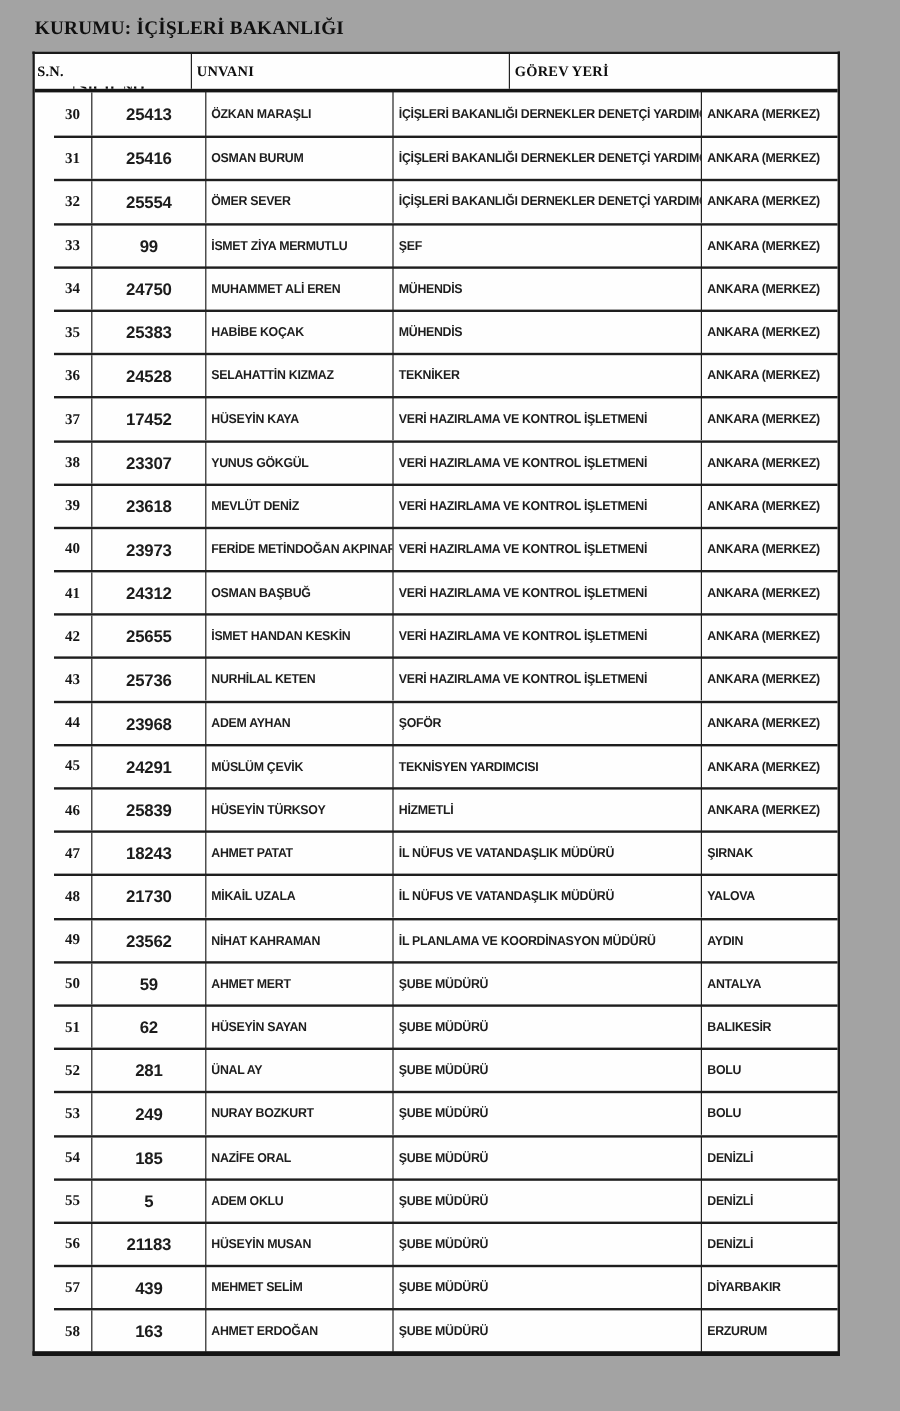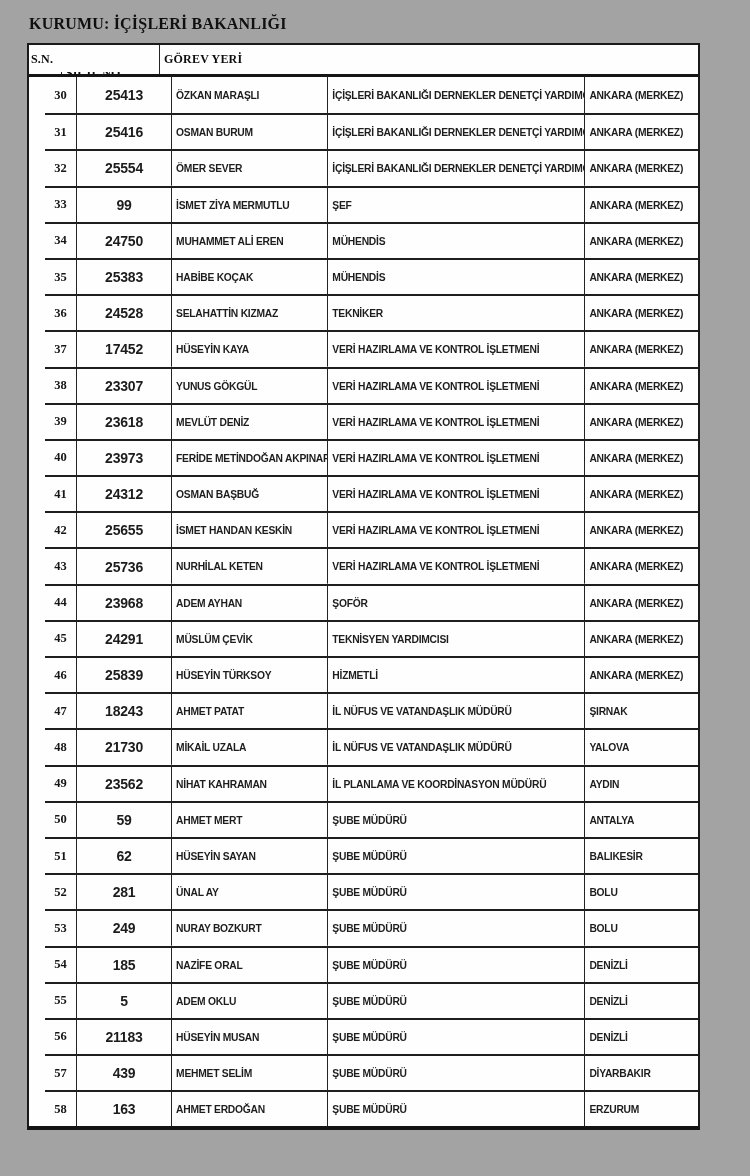--- a/index.html
+++ b/index.html
@@ -57,20 +57,21 @@
 <body>
 
 <div class="page">
 
   <div class="doc-title">KURUMU: İÇİŞLERİ BAKANLIĞI</div>
 
   <div class="tbl">
     <div class="row header">
       <div class="cell c-sn">S.N.</div>
       <div class="cell c-sicil">SİCİL NO</div>
+      <div class="cell c-unvan">UNVANI</div>
       <div class="cell c-gorev">GÖREV YERİ</div>
     </div>
     <div id="rows">
   <div class="row">
     <div class="cell c-sn">30</div>
     <div class="cell c-sicil">25413</div>
     <div class="cell c-name">ÖZKAN MARAŞLI</div>
     <div class="cell c-unvan">İÇİŞLERİ BAKANLIĞI DERNEKLER DENETÇİ YARDIMCISI</div>
     <div class="cell c-gorev">ANKARA (MERKEZ)</div>
   </div>

